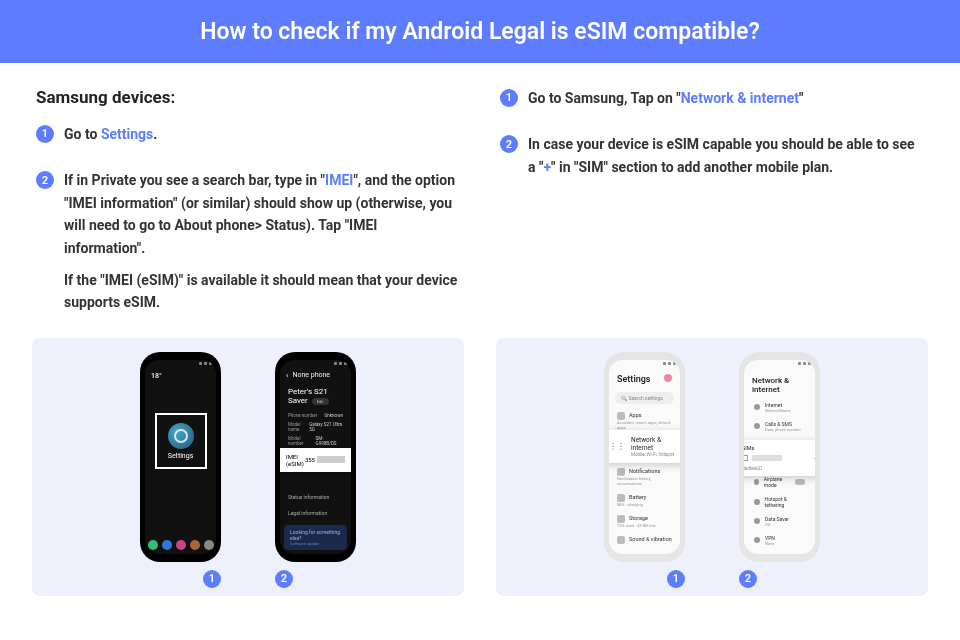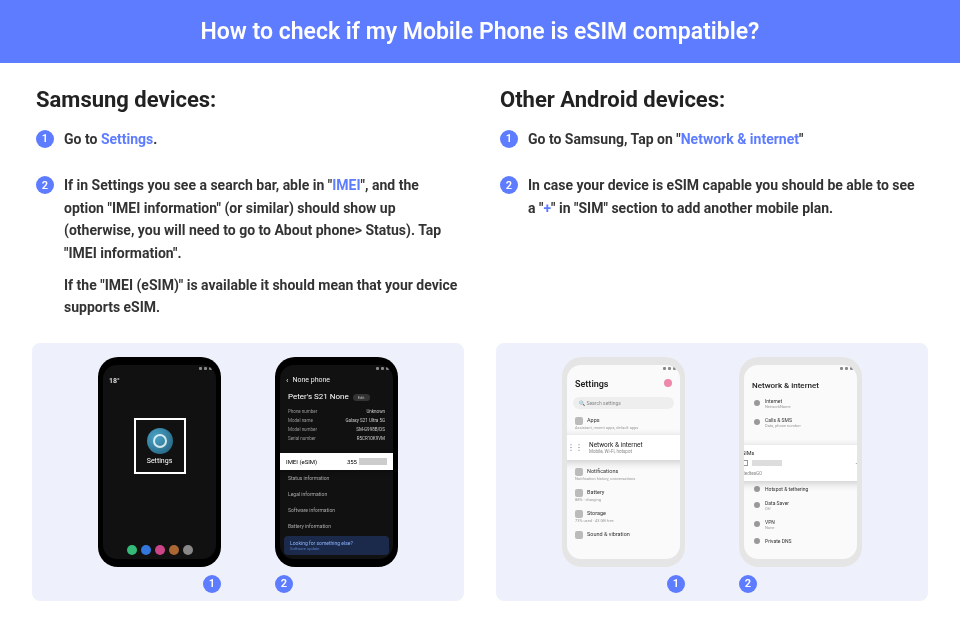--- a/index.html
+++ b/index.html
@@ -20,21 +20,21 @@
     }
     .content {
       display: flex;
       gap: 40px;
       padding: 24px 36px 0;
     }
     .col {
       flex: 1;
     }
     .subhead {
-      font-size: 22px;
+      font-size: 17px;
       font-weight: 700;
       color: #222;
       margin-bottom: 16px;
     }
     .step {
       display: flex;
       gap: 10px;
       margin-bottom: 14px;
       font-size: 14px;
       line-height: 1.6;
@@ -74,21 +74,21 @@
     .phone-row {
       display: flex;
       gap: 54px;
       justify-content: center;
       margin-bottom: 8px;
     }
     .phone {
       background: #000;
       border-radius: 20px;
       padding: 8px 5px;
-      width: 123px;
+      width: 81px;
       height: 210px;
       position: relative;
       overflow: hidden;
     }
     .phone.light { background: #e5e5e5; }
     .phone.light .screen { background: #fafafa; color:#333; }
     .screen {
       background: #111;
       width: 100%;
       height: 100%;
@@ -188,43 +188,42 @@
     .sims-card .sim{display:flex;gap:4px;align-items:center;font-size:5px;color:#666;}
     .sims-card .simbox{width:6px;height:6px;border:1px solid #999;}
     .sims-card .redact{width:30px;height:6px;background:#ddd;}
     .sims-card .plus{font-size:8px;color:#666;padding:0 3px;}
     .label-row{display:flex;gap:54px;justify-content:center;}
     .label-row .num{margin-top:0;}
   </style>
 </head>
 <body>
 
-<div class="header">How to check if my Mobile Phone is eSIM compatible?</div>
+<div class="header">How to check if my Android Legal is eSIM compatible?</div>
 
 <div class="content">
 
   <div class="col">
     <div class="subhead">Samsung devices:</div>
     <div class="step">
       <div class="num">1</div>
       <div class="step-body">
         <p><span>Go to </span><span class="hl">Settings</span><span>.</span></p>
       </div>
     </div>
     <div class="step">
       <div class="num">2</div>
       <div class="step-body">
-        <p><span>If in Settings you see a search bar, able in "</span><span class="hl">IMEI</span><span>", and the option "IMEI information" (or similar) should show up (otherwise, you will need to go to About phone&gt; Status). Tap "IMEI information".</span></p>
+        <p><span>If in Private you see a search bar, type in "</span><span class="hl">IMEI</span><span>", and the option "IMEI information" (or similar) should show up (otherwise, you will need to go to About phone&gt; Status). Tap "IMEI information".</span></p>
         <p>If the "IMEI (eSIM)" is available it should mean that your device supports eSIM.</p>
       </div>
     </div>
   </div>
 
   <div class="col">
-    <div class="subhead">Other Android devices:</div>
     <div class="step">
       <div class="num">1</div>
       <div class="step-body">
         <p><span>Go to Samsung, Tap on "</span><span class="hl">Network &amp; internet</span><span>"</span></p>
       </div>
     </div>
     <div class="step">
       <div class="num">2</div>
       <div class="step-body">
         <p><span>In case your device is eSIM capable you should be able to see a "</span><span class="hl">+</span><span>" in "SIM" section to add another mobile plan.</span></p>
@@ -264,21 +263,21 @@
         <div class="screen">
           <div class="statusbar">
               <span></span>
               <span></span>
               <span></span>
             </div>
           <div class="about-head">
               <span class="back">‹</span>
               <span>None phone</span>
             </div>
-          <div class="about-title"><span>Peter's S21 None</span><span class="pill">Edit</span></div>
+          <div class="about-title"><span>Peter's S21 Saver</span><span class="pill">Edit</span></div>
           <div class="info-row">
               <span>Phone number</span>
               <span>Unknown</span>
             </div>
           <div class="info-row">
               <span>Model name</span>
               <span>Galaxy S21 Ultra 5G</span>
             </div>
           <div class="info-row">
               <span>Model number</span>

